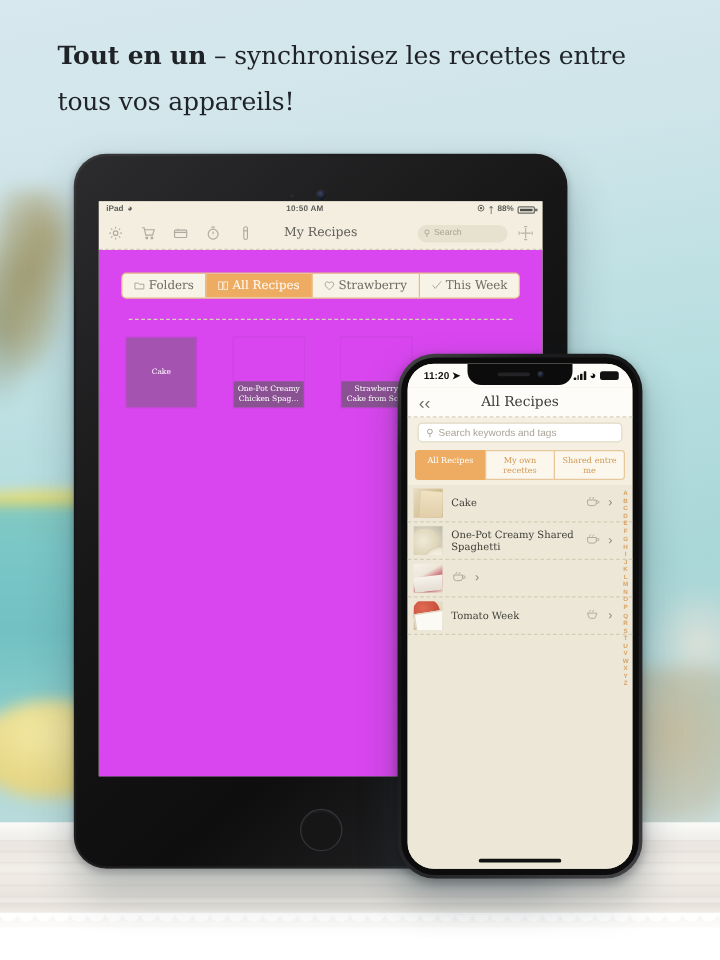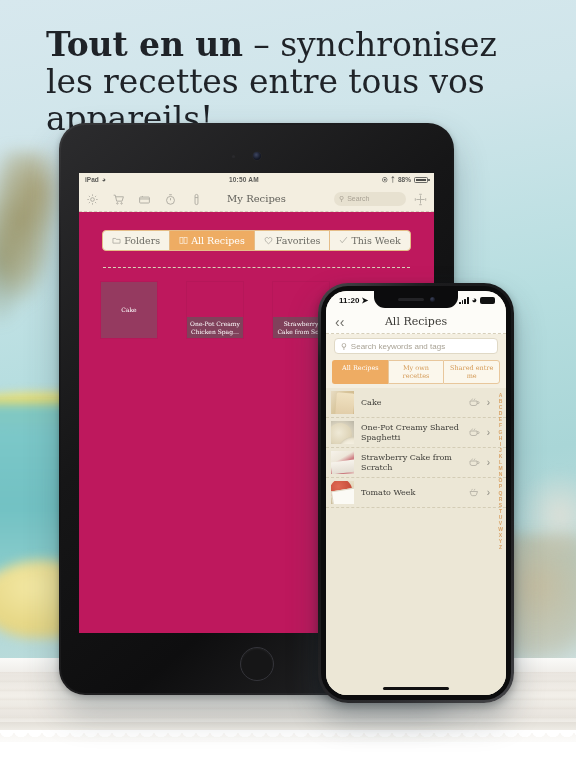--- a/index.html
+++ b/index.html
@@ -73,40 +73,40 @@
     background:
       radial-gradient(circle at 7px 0px, #ffffff 0 7px, rgba(255,255,255,0) 7.5px) repeat-x;
     background-size:14px 30px;
   }
   .scallop-fill{position:absolute;left:0;top:742px;width:576px;height:26px;background:#ffffff;}
 
   
   .headline{
     position:absolute;left:0;top:26px;width:576px;padding:0 46px;
     font-family:"DejaVu Serif", serif;
-    font-size:33px;line-height:37px;color:#1f2328;letter-spacing:-.1px;
+    font-size:20px;line-height:37px;color:#1f2328;letter-spacing:-.1px;
   }
   .headline b{font-weight:700;}
 
   
   .ipad{
     position:absolute;left:59px;top:123px;width:395px;height:572px;
     border-radius:26px;
     background:linear-gradient(150deg,#3a3a3c 0%,#1d1d1f 16%,#131314 50%,#252527 88%,#3d3d40 100%);
     box-shadow:0 18px 34px rgba(40,60,70,.30), 0 2px 6px rgba(0,0,0,.25);
   }
   .ipad-inner{
     position:absolute;inset:2px;border-radius:24px;
     background:linear-gradient(140deg,#2c2c2e 0%,#161617 40%,#0e0e0f 70%,#2a2a2c 100%);
   }
   .ipad-cam{position:absolute;left:50%;top:29px;transform:translateX(-50%);width:8px;height:8px;border-radius:50%;
     background:radial-gradient(circle at 40% 35%, #3d4560 0%, #161a28 60%, #0a0c12 100%);box-shadow:0 0 1px rgba(255,255,255,.18);}
   .ipad-sensor{position:absolute;left:50%;top:32px;margin-left:-25px;width:3px;height:3px;border-radius:50%;background:#2a2a2d;}
   .ipad-screen{
-    position:absolute;left:20px;top:50px;width:355px;height:460px;
+    position:absolute;left:20px;top:38px;width:355px;height:460px;
     background:#ece7d6;overflow:hidden;
   }
   .ipad-home{
     position:absolute;left:50%;bottom:14px;transform:translateX(-50%);
     width:34px;height:34px;border-radius:50%;
     border:1.6px solid #34343a;background:#161617;
     box-shadow:inset 0 1px 2px rgba(255,255,255,.06);
   }
 
   
@@ -133,21 +133,21 @@
     position:absolute;left:0;right:0;text-align:center;
     font-family:"DejaVu Serif",serif;font-size:10px;color:#61605a;pointer-events:none;
   }
   .ipad-search{
     margin-left:auto;width:72px;height:14px;border-radius:7px;background:#e7e1d0;
     display:flex;align-items:center;gap:3px;padding:0 5px;font-size:7px;color:#a9a294;
   }
   .tb-add{margin-left:8px;width:13px;height:13px;opacity:.5;}
 
   
-  .ipad-body{background:#be185d;height:100%;padding-top:18px;}
+  .ipad-body{background:#d946ef;height:100%;padding-top:18px;}
   .seg-wrap{display:flex;justify-content:center;}
   .seg{
     display:flex;border:1px solid #e5bd88;border-radius:4px;overflow:hidden;background:#f7f3e7;
     font-family:"DejaVu Serif",serif;
   }
   .seg-item{
     padding:4px 9px;font-size:9.5px;color:#6b6a63;display:flex;align-items:center;gap:3px;
     border-right:1px solid #e5bd88;white-space:nowrap;
   }
   .seg-item:last-child{border-right:none;}
@@ -380,21 +380,21 @@
                 </svg>
             </span>
             <span>All Recipes</span>
           </div>
           <div class="seg-item">
             <span class="seg-ico">
               <svg viewBox="0 0 24 24" fill="none" stroke="#8b8a82" stroke-width="2">
                   <path d="M12 20.5S2.8 14.6 2.8 8.8A4.8 4.8 0 0 1 12 6.8a4.8 4.8 0 0 1 9.2 2c0 5.8-9.2 11.7-9.2 11.7z"></path>
                 </svg>
             </span>
-            <span>Favorites</span>
+            <span>Strawberry</span>
           </div>
           <div class="seg-item">
             <span class="seg-ico">
               <svg viewBox="0 0 24 24" fill="none" stroke="#8b8a82" stroke-width="2">
                   <path d="M3 11l5.5 7L21 3"></path>
                 </svg>
             </span>
             <span>This Week</span>
           </div>
         </div>
@@ -485,21 +485,20 @@
           <svg viewBox="0 0 24 24" fill="none" stroke="#7d7b73" stroke-width="1.6">
               <path d="M4 10h14v5a4 4 0 0 1-4 4H8a4 4 0 0 1-4-4z"></path>
               <path d="M18 11.5h2.5a1.8 1.8 0 0 1 0 3.6H18"></path>
               <path d="M7 8.5c0-1.6 2-1.6 2-3.2M12 8.5c0-1.6 2-1.6 2-3.2"></path>
             </svg>
         </span>
         <span class="row-chev">›</span>
       </div>
       <div class="row">
         <div class="row-thumb food-strawcake"></div>
-        <div class="row-title">Strawberry Cake from Scratch</div>
         <span class="row-ico">
           <svg viewBox="0 0 24 24" fill="none" stroke="#7d7b73" stroke-width="1.6">
               <path d="M4 10h14v5a4 4 0 0 1-4 4H8a4 4 0 0 1-4-4z"></path>
               <path d="M18 11.5h2.5a1.8 1.8 0 0 1 0 3.6H18"></path>
               <path d="M7 8.5c0-1.6 2-1.6 2-3.2M12 8.5c0-1.6 2-1.6 2-3.2"></path>
             </svg>
         </span>
         <span class="row-chev">›</span>
       </div>
       <div class="row">

